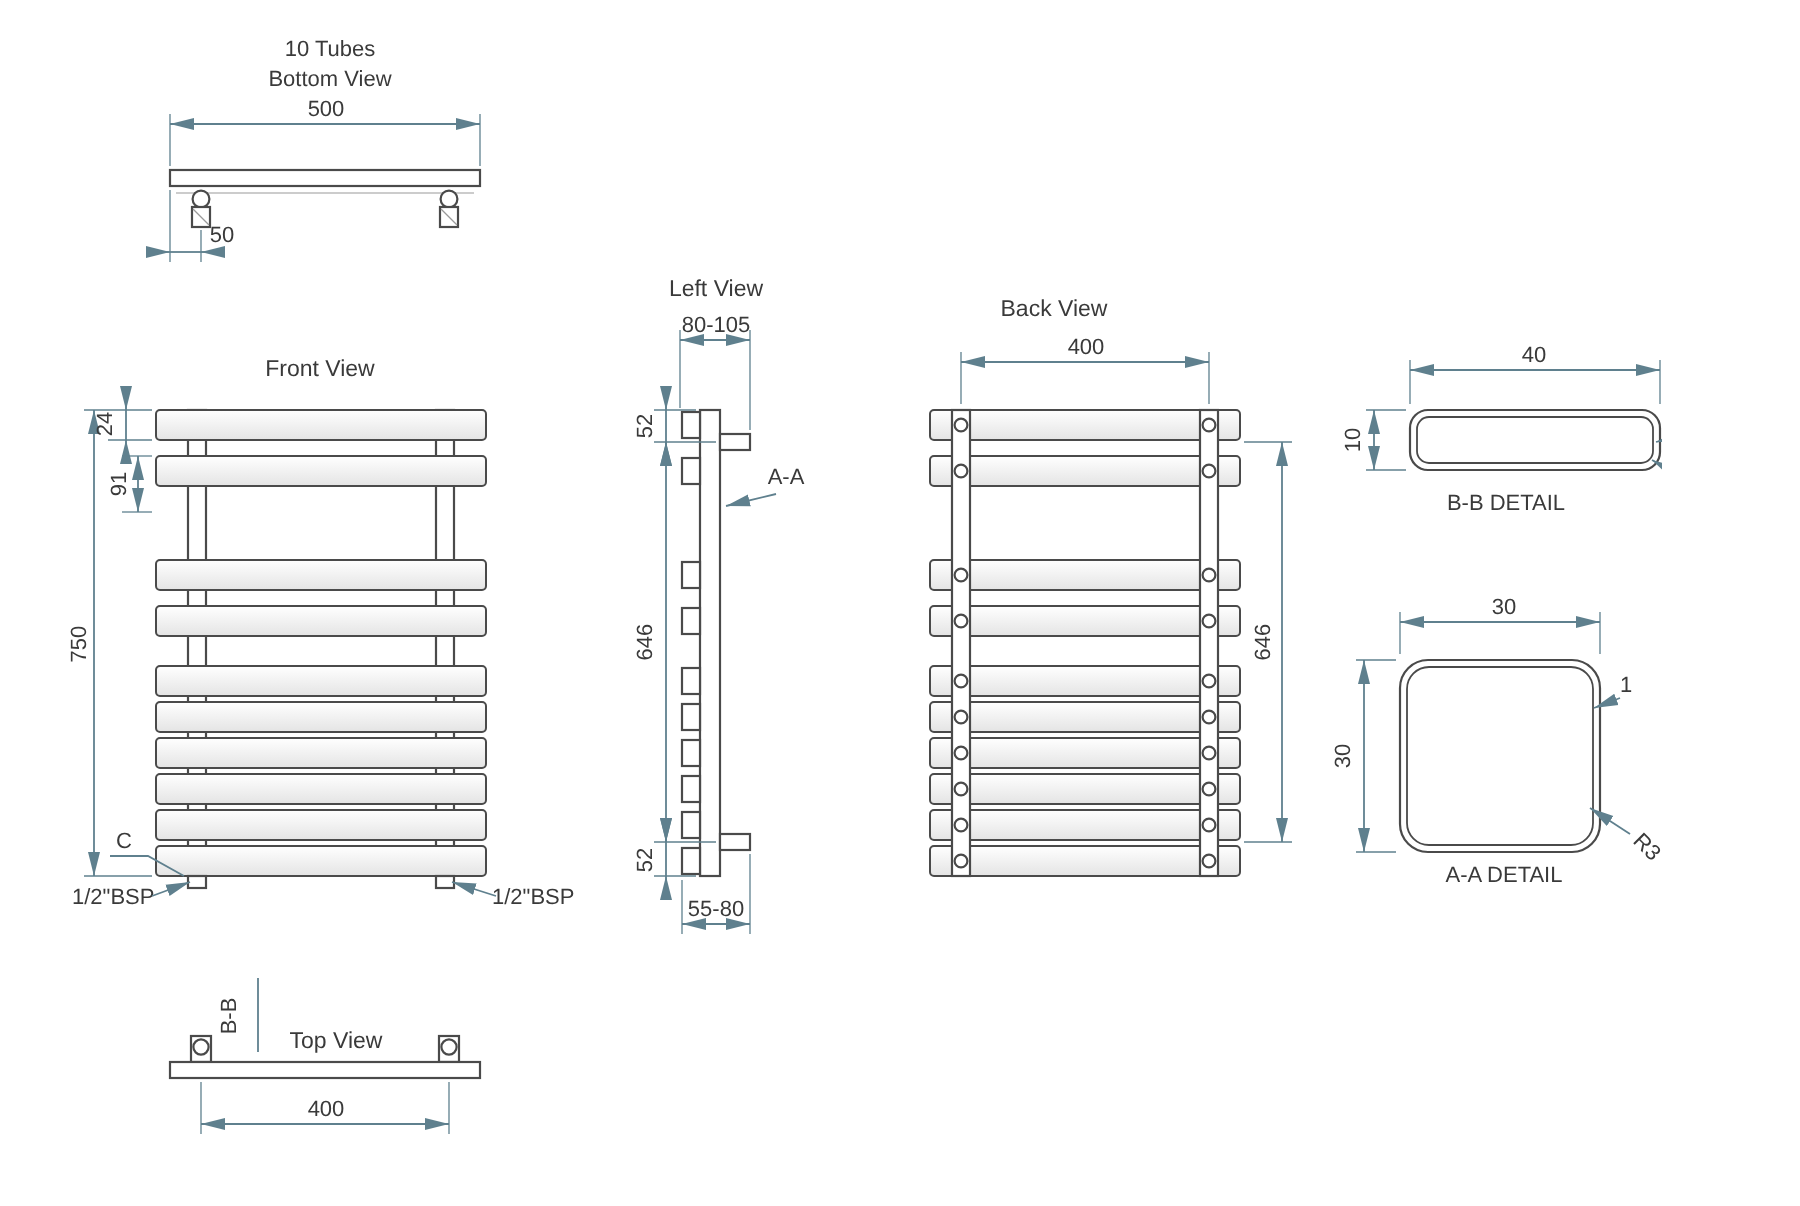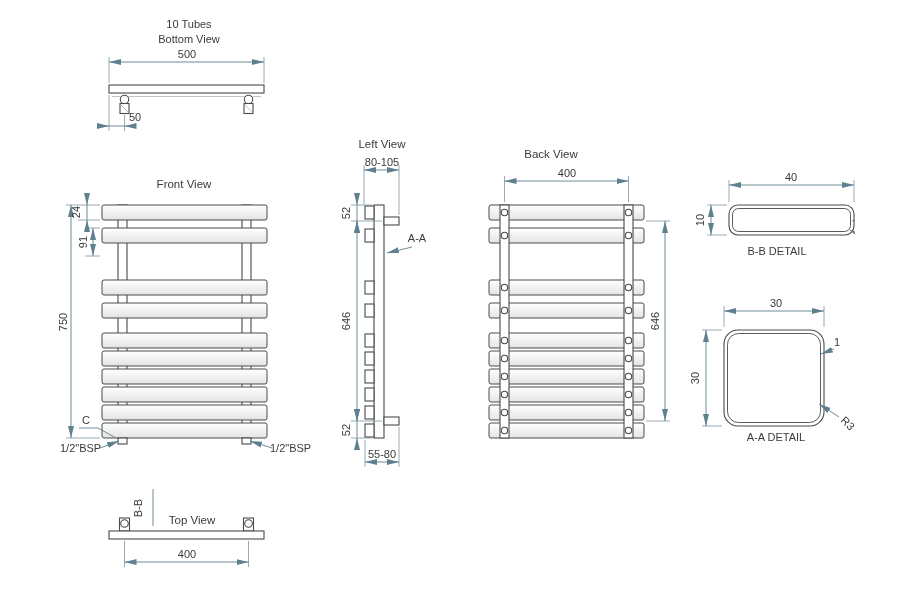--- a/index.html
+++ b/index.html
@@ -1,16 +1,16 @@
 <!DOCTYPE html>
 <html style="--dimension: #5f808e; --outline: #4a4a4a; --text: #3a3a3a; --background: #ffffff;"><head>
 <meta charset="utf-8">
 <style>
   html,body{margin:0;padding:0;background:#fff;}
-  .canvas{position:relative;width:831px;height:603px;background:var(--background,#ffffff);font-family:"Liberation Sans",sans-serif;overflow:hidden;margin-left:24px;}
+  .canvas{position:relative;width:831px;height:603px;background:var(--background,#ffffff);font-family:"Liberation Sans",sans-serif;overflow:hidden;}
   svg{display:block;}
   .outline{fill:#ffffff;stroke:var(--outline,#4a4a4a);stroke-width:1.1;}
   .tube{fill:url(#tubeGrad);stroke:var(--outline,#4a4a4a);stroke-width:1;}
   .inner{fill:none;stroke:var(--outline,#4a4a4a);stroke-width:.9;}
   .thin{fill:none;stroke:#9a9a9a;stroke-width:.6;}
   .dim-line{fill:none;stroke:var(--dimension,#5f808e);stroke-width:.9;}
   .ext-line{fill:none;stroke:var(--dimension,#5f808e);stroke-width:.65;}
   .arrow-fill{fill:var(--dimension,#5f808e);}
   text{fill:var(--text,#3a3a3a);font-family:"Liberation Sans",sans-serif;font-size:11px;}
   .dim-text{text-anchor:middle;}

